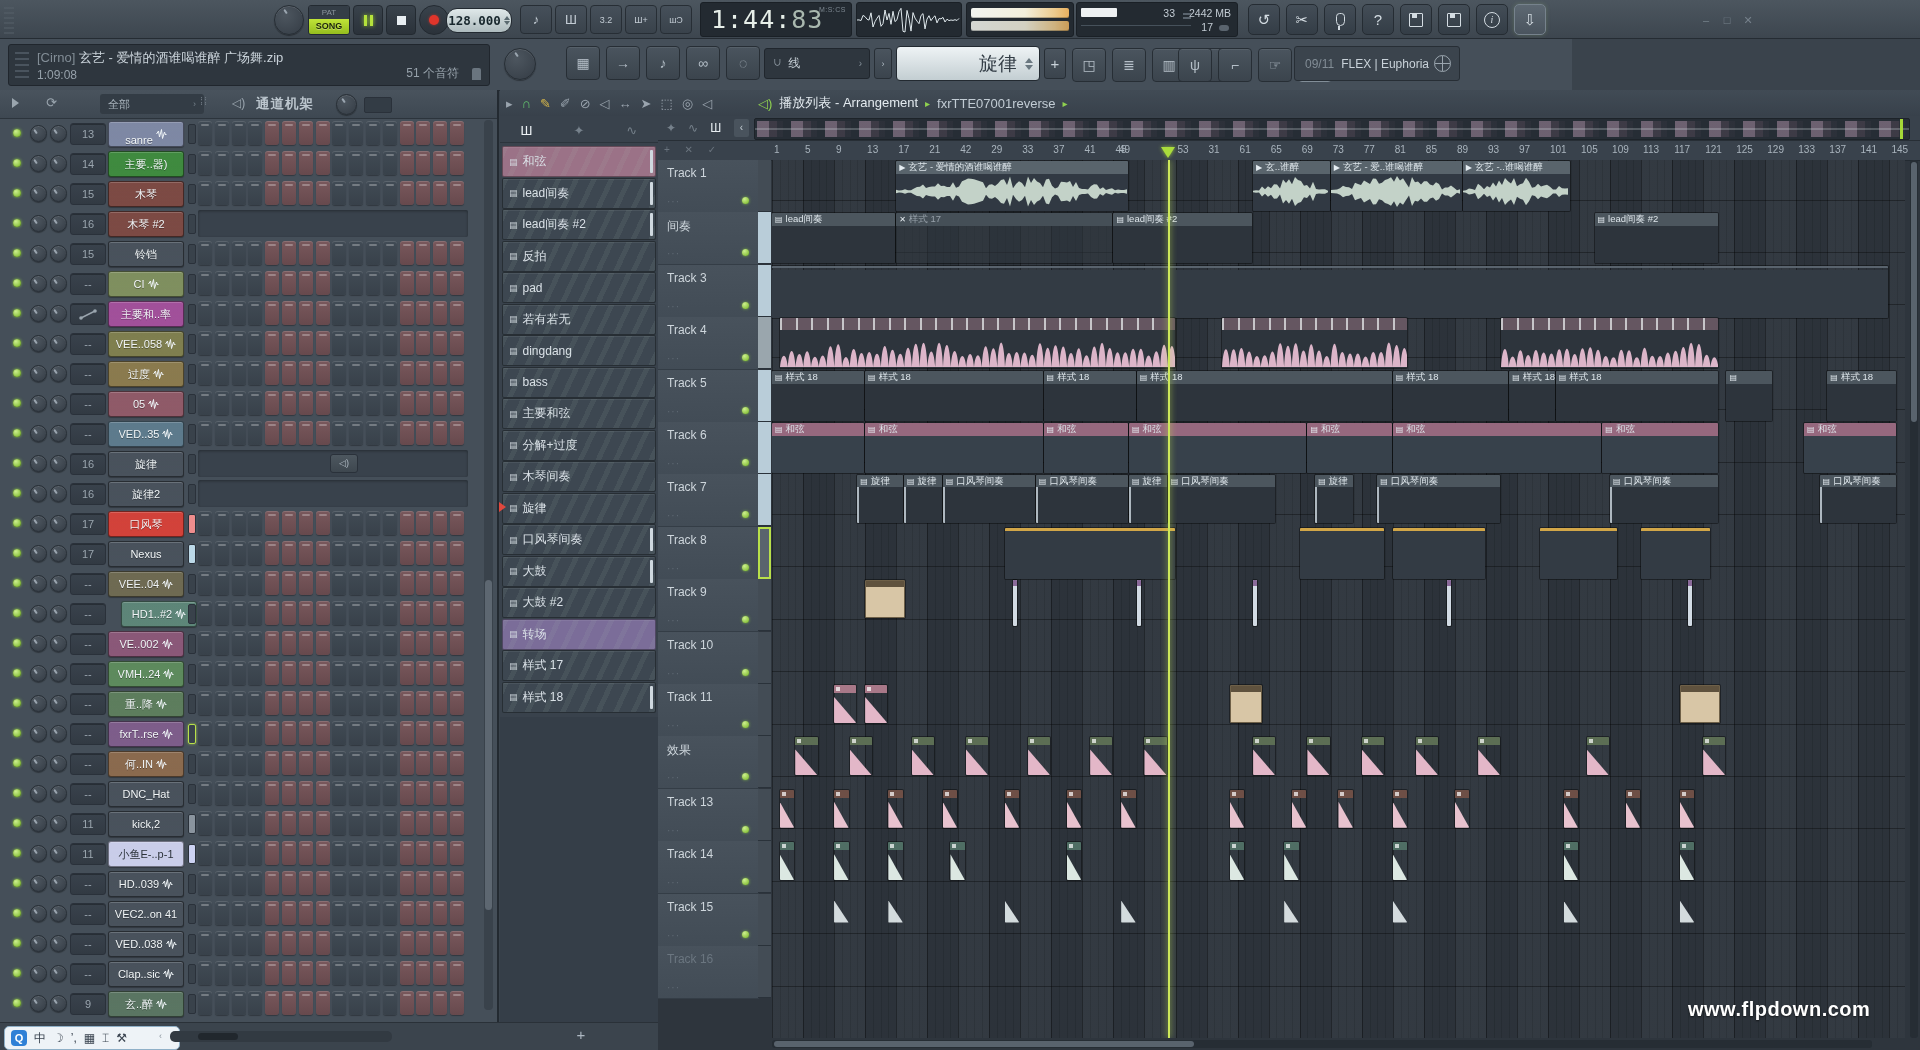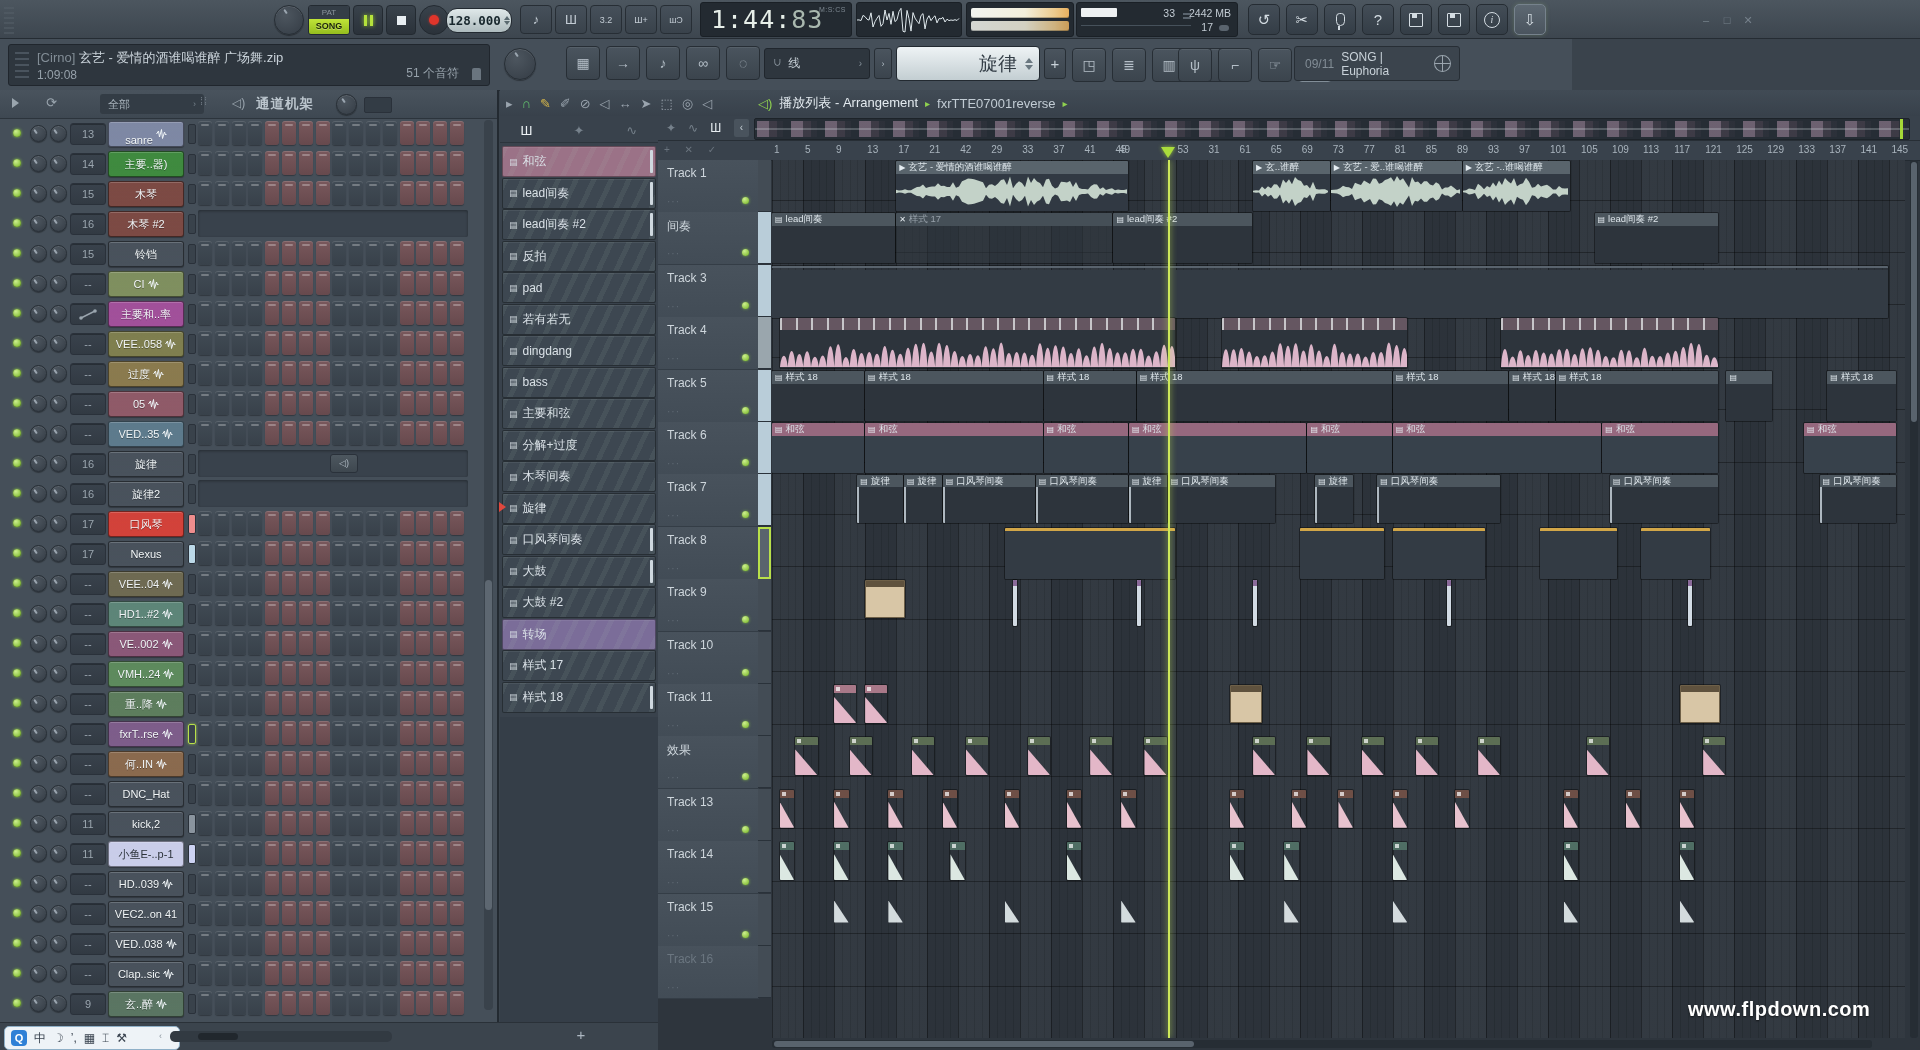--- a/index.html
+++ b/index.html
@@ -357,21 +357,21 @@
         <div class="t2icon">∥</div>
       </div>
     <div id="tb2-icons3" style="left:1178px;top:9px;">
         <div class="t2icon">ψ</div>
         <div class="t2icon">⌐</div>
         <div class="t2icon">☞</div>
         <div class="t2icon hl">⊞</div>
       </div>
     <div id="flex-panel">
       <span class="slot">09/11</span>
-      <span class="name">SONG | Euphoria</span>
+      <span class="name">FLEX | Euphoria</span>
       <span class="globe"></span>
     </div>
   </div>
 
   <div id="rack">
     <div id="rack-header">
       <div id="rack-play"></div>
       <div id="rack-loop">⟳</div>
       <div id="rack-filter">
         <span>全部</span>
@@ -1267,21 +1267,21 @@
         </div>
         <div style="position: absolute; left: 0px; top: 480px; width: 100%; height: 30px;">
           <div class="ch-led" style="left: 13px; top: 11px;"></div>
           <div class="knob" style="left: 30px; top: 7px; width: 15px; height: 15px;">
             <div class="kpt"></div>
           </div>
           <div class="knob" style="left: 50px; top: 7px; width: 15px; height: 15px;">
             <div class="kpt"></div>
           </div>
           <div class="ch-numbox" style="left: 70px; top: 5px;">--</div>
-          <div class="ch-name" style="left: 108px; top: 3px; background: linear-gradient(rgba(93, 133, 120, 0.9), rgb(93, 133, 120)) rgb(93, 133, 120); text-align: center;">
+          <div class="ch-name" style="left: 121px; top: 3px; background: linear-gradient(rgba(93, 133, 120, 0.9), rgb(93, 133, 120)) rgb(93, 133, 120); text-align: center;">
             <span style="overflow: hidden; white-space: nowrap;">HD1..#2</span>
             <svg width="11" height="10" style="position: static; left: 0px; top: 0px; flex: 0 0 auto;">
               <path d="M0.5,5 L2.5,2 L3.5,8 L5.5,0.5 L6.5,9.5 L8.5,3 L9.5,6 L10.5,5" fill="none" stroke="#eef3f6" stroke-width="1"></path>
             </svg>
           </div>
           <div class="ch-ind" style="left: 188px; top: 6px;"></div>
           <div class="ch-cell cellA" style="left: 198px; top: 3px;">
             <i></i>
           </div>
           <div class="ch-cell cellA" style="left: 214.8px; top: 3px;">

